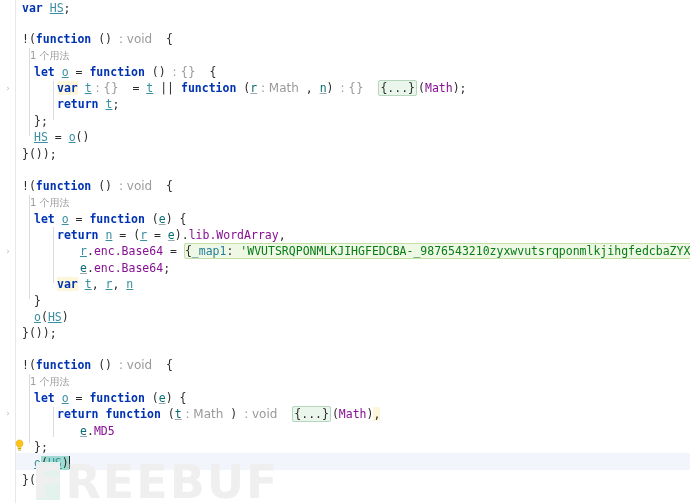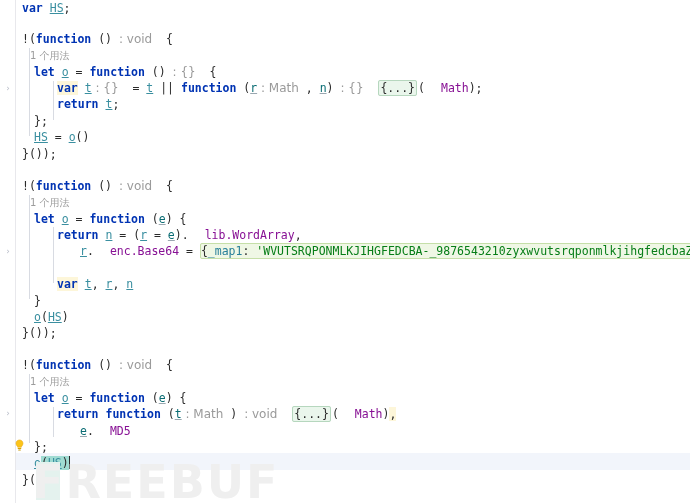--- a/index.html
+++ b/index.html
@@ -75,21 +75,21 @@
     width: 1px;
     background: #d8dbe2;
     z-index: 1;
   }
 
   
   .kw      { color: #0033b3; font-weight: bold; }
   .kw-hl   { color: #0033b3; font-weight: bold; background: #fdf6d9; }
   .local   { color: #3a8fa0; text-decoration: underline; }
   .local2  { color: #267f99; }
-  .prop    { color: #871094; margin-left: 16px; }
+  .prop    { color: #871094; }
   .punct   { color: #2b2b2b; }
   .str     { color: #067d17; }
   .param-u { color: #0b6d74; text-decoration: underline; text-decoration-color: #9aa7b0; }
 
   
   .hint {
     color: #9a9a9a;
     font-family: "DejaVu Sans", "Liberation Sans", sans-serif;
     font-size: 12px;
   }
@@ -219,20 +219,21 @@
     <div class="line" style="top:178px; left:22px;"><span class="punct">!(</span><span class="kw">function</span><span class="punct"> () </span><span class="hint">: void</span><span class="punct">  {</span></div>
 
     <div class="usage" style="top:196px; left:30px;">1 个用法</div>
 
     <div class="line" style="top:211px; left:34px;"><span class="kw">let</span><span class="punct"> </span><span class="local">o</span><span class="punct"> = </span><span class="kw">function</span><span class="punct"> (</span><span class="param-u">e</span><span class="punct">) {</span></div>
 
     <div class="line" style="top:227px; left:57px;"><span class="kw">return</span><span class="punct"> </span><span class="local">n</span><span class="punct"> = (</span><span class="local">r</span><span class="punct"> = </span><span class="param-u">e</span><span class="punct">).</span><span class="prop">lib.WordArray</span><span class="punct">,</span></div>
 
     <div class="line" style="top:243px; left:80px;"><span class="local">r</span><span class="punct">.</span><span class="prop">enc.Base64</span><span class="punct"> = </span><span class="hl-green"><span class="punct">{</span><span class="local2">_map1</span><span class="punct">: </span><span class="str">'WVUTSRQPONMLKJIHGFEDCBA-_9876543210zyxwvutsrqponmlkjihgfedcbaZYX'</span></span></div>
 
+    <div class="line" style="top:260px; left:80px;"><span class="param-u">e</span><span class="punct">.</span><span class="prop">enc.Base64</span><span class="punct">;</span></div>
 
     <div class="line" style="top:276px; left:57px;"><span class="kw-hl wavy">var</span><span class="punct"> </span><span class="local">t</span><span class="punct">, </span><span class="local">r</span><span class="punct">, </span><span class="local">n</span></div>
 
     <div class="line" style="top:293px; left:34px;"><span class="punct">}</span></div>
 
     <div class="line" style="top:309px; left:34px;"><span class="local">o</span><span class="punct">(</span><span class="local">HS</span><span class="punct">)</span></div>
 
     <div class="line" style="top:325px; left:22px;"><span class="punct">}());</span></div>
 
     <div class="line" style="top:357px; left:22px;"><span class="punct">!(</span><span class="kw">function</span><span class="punct"> () </span><span class="hint">: void</span><span class="punct">  {</span></div>

